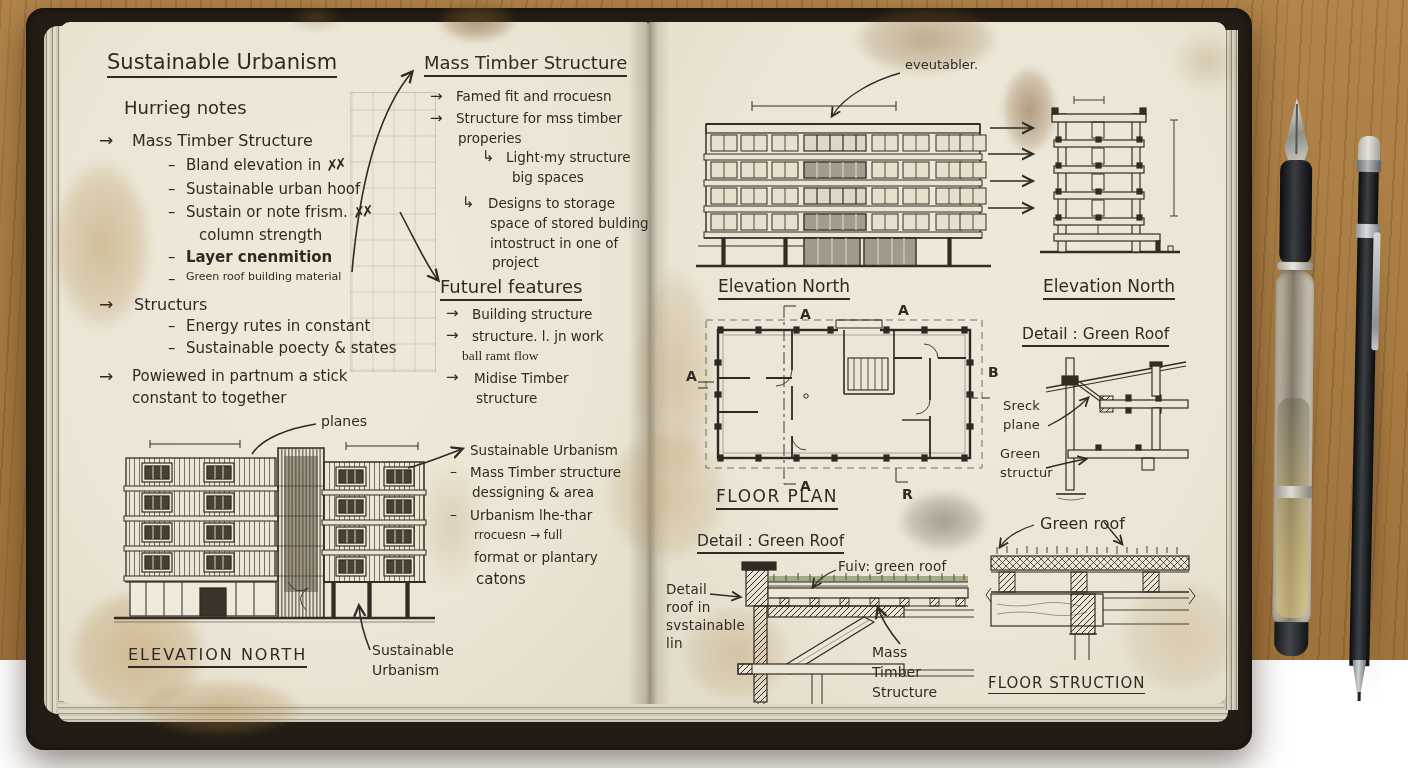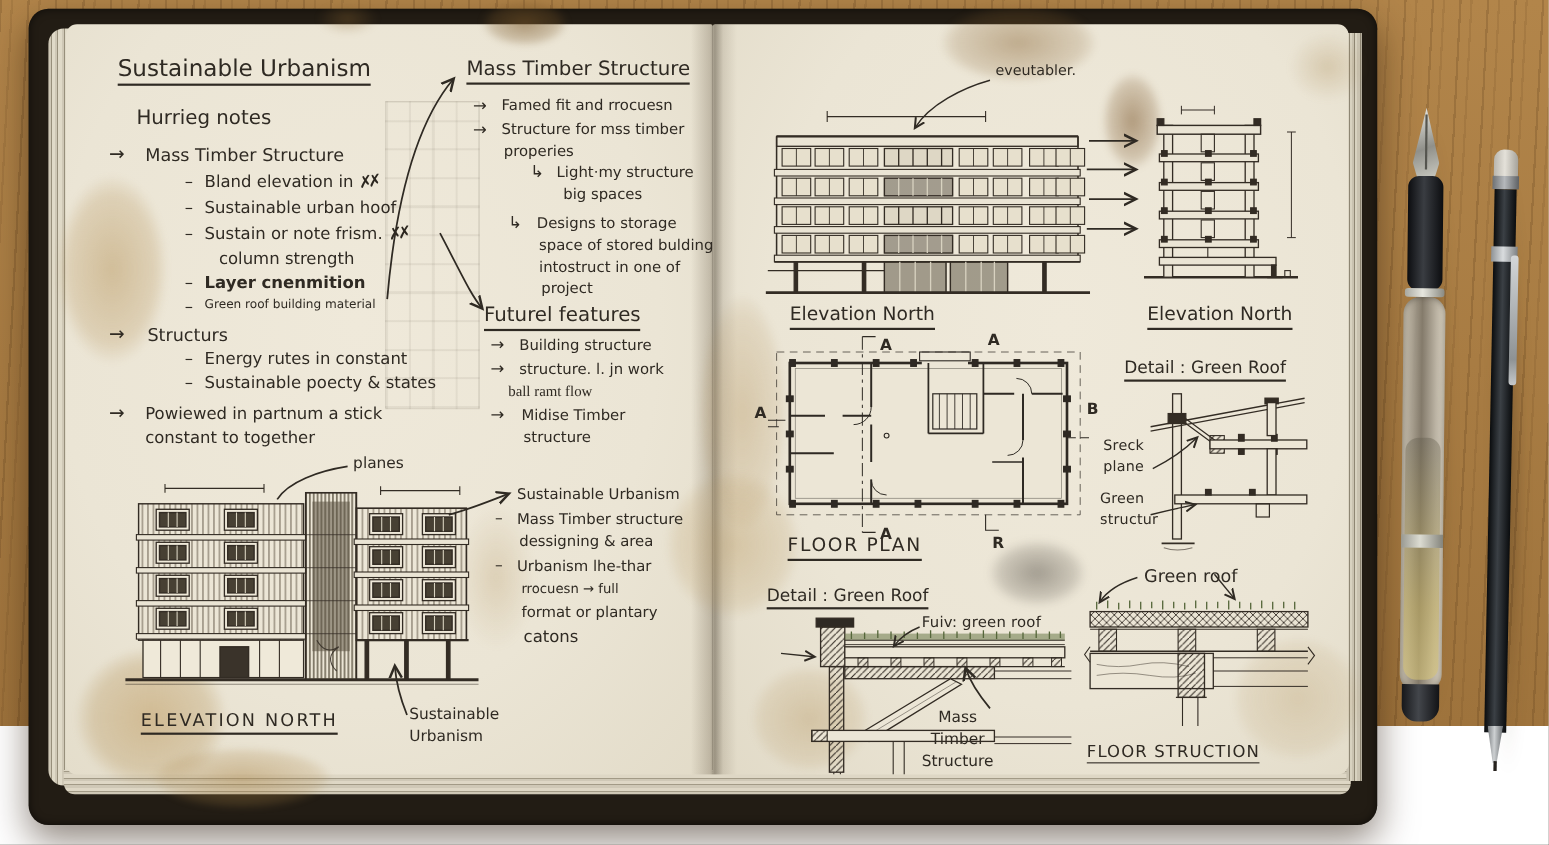--- a/index.html
+++ b/index.html
@@ -414,21 +414,22 @@
       <path d="M73,119 L157,68" stroke-width=".7" opacity=".6"></path>
       <rect x="26" y="112" width="166" height="10" fill="#ece6d6" stroke-width="1.2"></rect>
       <rect x="26" y="112" width="14" height="10" fill="url(#Eh)" stroke-width="1"></rect>
       <path d="M192,58 H262 M192,65 H262" stroke-width=".9"></path>
       <path d="M192,118 H262 M192,124 H262" stroke-width=".9"></path>
       <path d="M100,122 V152 M110,122 V152" stroke-width="1"></path>
       <path d="M46,150 V152 M52,150 V152" stroke-width="1"></path>
     </g>
   </svg>
   <div class="abs hw lbl" style="left:838px;top:558px;font-size:13.5px;">Fuiv: green roof</div>
-  <div class="abs hw" style="left:838px;top:642px;font-size:14px;line-height:20px;text-align:center;"><span>Mass</span><br><span>Timber</span><br><span>Structure</span></div>
+  <div class="abs hw lbl" style="left:666px;top:580px;font-size:13.5px;line-height:18px;white-space:normal;width:90px;"><span>Detail</span><br><span>roof in</span><br><span>svstainable</span><br><span>lin</span></div>
+  <div class="abs hw" style="left:872px;top:642px;font-size:14px;line-height:20px;"><span>Mass</span><br><span>Timber</span><br><span>Structure</span></div>
 
   <svg class="abs" style="left:985px;top:538px;" width="212" height="125" viewBox="0 0 212 125">
     <defs>
       <pattern id="Fx" width="7" height="7" patternUnits="userSpaceOnUse">
           <path d="M0,7 L7,0 M0,0 L7,7" stroke="#332c24" stroke-width=".8"></path>
         </pattern>
       <pattern id="Fd" width="6" height="6" patternUnits="userSpaceOnUse">
           <path d="M0,6 L6,0" stroke="#332c24" stroke-width="1"></path>
         </pattern>
     </defs>

